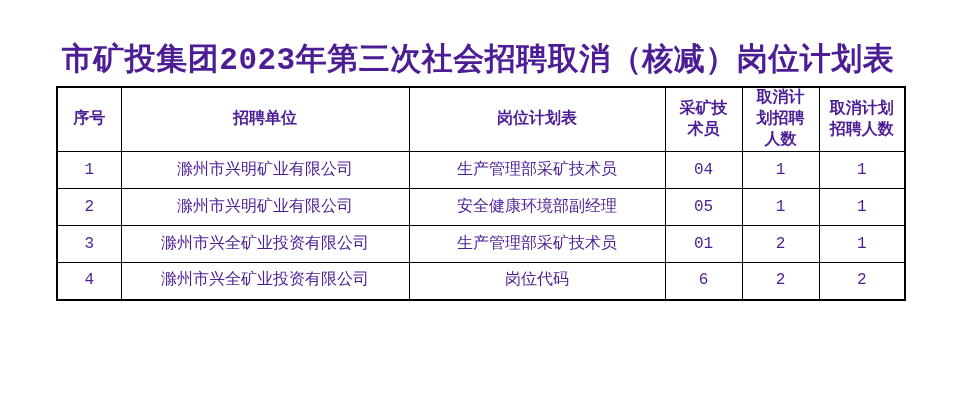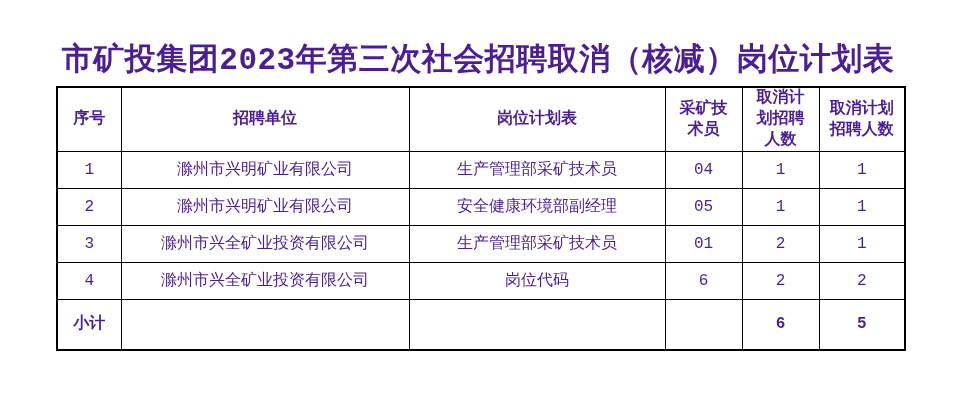--- a/index.html
+++ b/index.html
@@ -110,24 +110,16 @@
         <td>1</td>
       </tr>
       <tr class="row-data">
         <td>4</td>
         <td>滁州市兴全矿业投资有限公司</td>
         <td>岗位代码</td>
         <td>6</td>
         <td>2</td>
         <td>2</td>
       </tr>
-      <tr class="row-subtotal">
-        <td>小计</td>
-        <td></td>
-        <td></td>
-        <td></td>
-        <td>6</td>
-        <td>5</td>
-      </tr>
     </tbody>
   </table>
 
 </div>
 
 </body></html>

